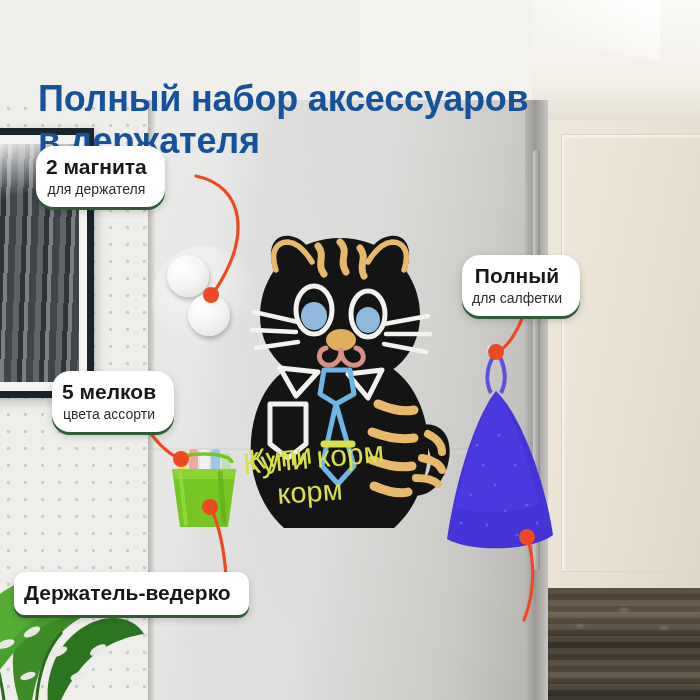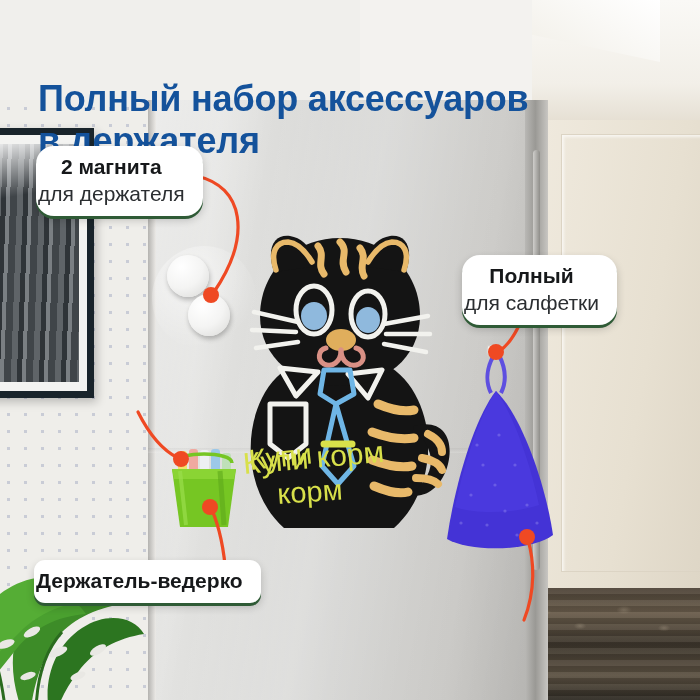--- a/index.html
+++ b/index.html
@@ -132,31 +132,31 @@
   .title{
     position:absolute;left:38px;top:30px;width:620px;
     color:#14529b;font-weight:bold;font-size:36px;line-height:1.17;
     letter-spacing:-.2px;
     margin-top:48px;
   }
 
   
   .pill{
     position:absolute;background:#ffffff;border-radius:18px;
-    padding:9px 18px 10px 2px;box-sizing:border-box;
+    padding:9px 18px 10px 10px;box-sizing:border-box;
     box-shadow:0 3px 0 0 #2f5b36, 0 4px 8px rgba(0,0,0,.20);
     text-align:center;
   }
   .pill .t1{color:#16181a;font-weight:bold;font-size:21px;line-height:1.12;white-space:nowrap;}
-  .pill .t2{color:#2b2e31;font-size:21px;line-height:1.2;margin-top:2px;white-space:nowrap;}
+  .pill .t2{color:#2b2e31;font-size:14px;line-height:1.2;margin-top:2px;white-space:nowrap;}
   .pill.left-align{text-align:left;}
 
   .pill-magnets{left:36px;top:146px;}
   .pill-chalks{left:52px;top:371px;}
-  .pill-holder{left:14px;top:560px;border-radius:11px;margin-left:20px;}
+  .pill-holder{left:14px;top:572px;border-radius:11px;}
   .pill-cloth{left:462px;top:255px;}
   .pill-napkin{left:436px;top:613px;}
 </style>
 </head>
 <body>
 
 <div id="scene">
 
   <div class="wall-top"></div>
   <div class="wall-top2"></div>
@@ -340,20 +340,24 @@
   <div class="title">
     <div>Полный набор аксессуаров</div>
     <div>в держателя</div>
   </div>
 
   <div class="pill pill-magnets">
     <div class="t1">2 магнита</div>
     <div class="t2">для держателя</div>
   </div>
 
+  <div class="pill pill-chalks">
+    <div class="t1">5 мелков</div>
+    <div class="t2">цвета ассорти</div>
+  </div>
 
   <div class="pill pill-holder left-align">
     <div class="t1">Держатель-ведерко</div>
   </div>
 
   <div class="pill pill-cloth">
     <div class="t1">Полный</div>
     <div class="t2">для салфетки</div>
   </div>
 

